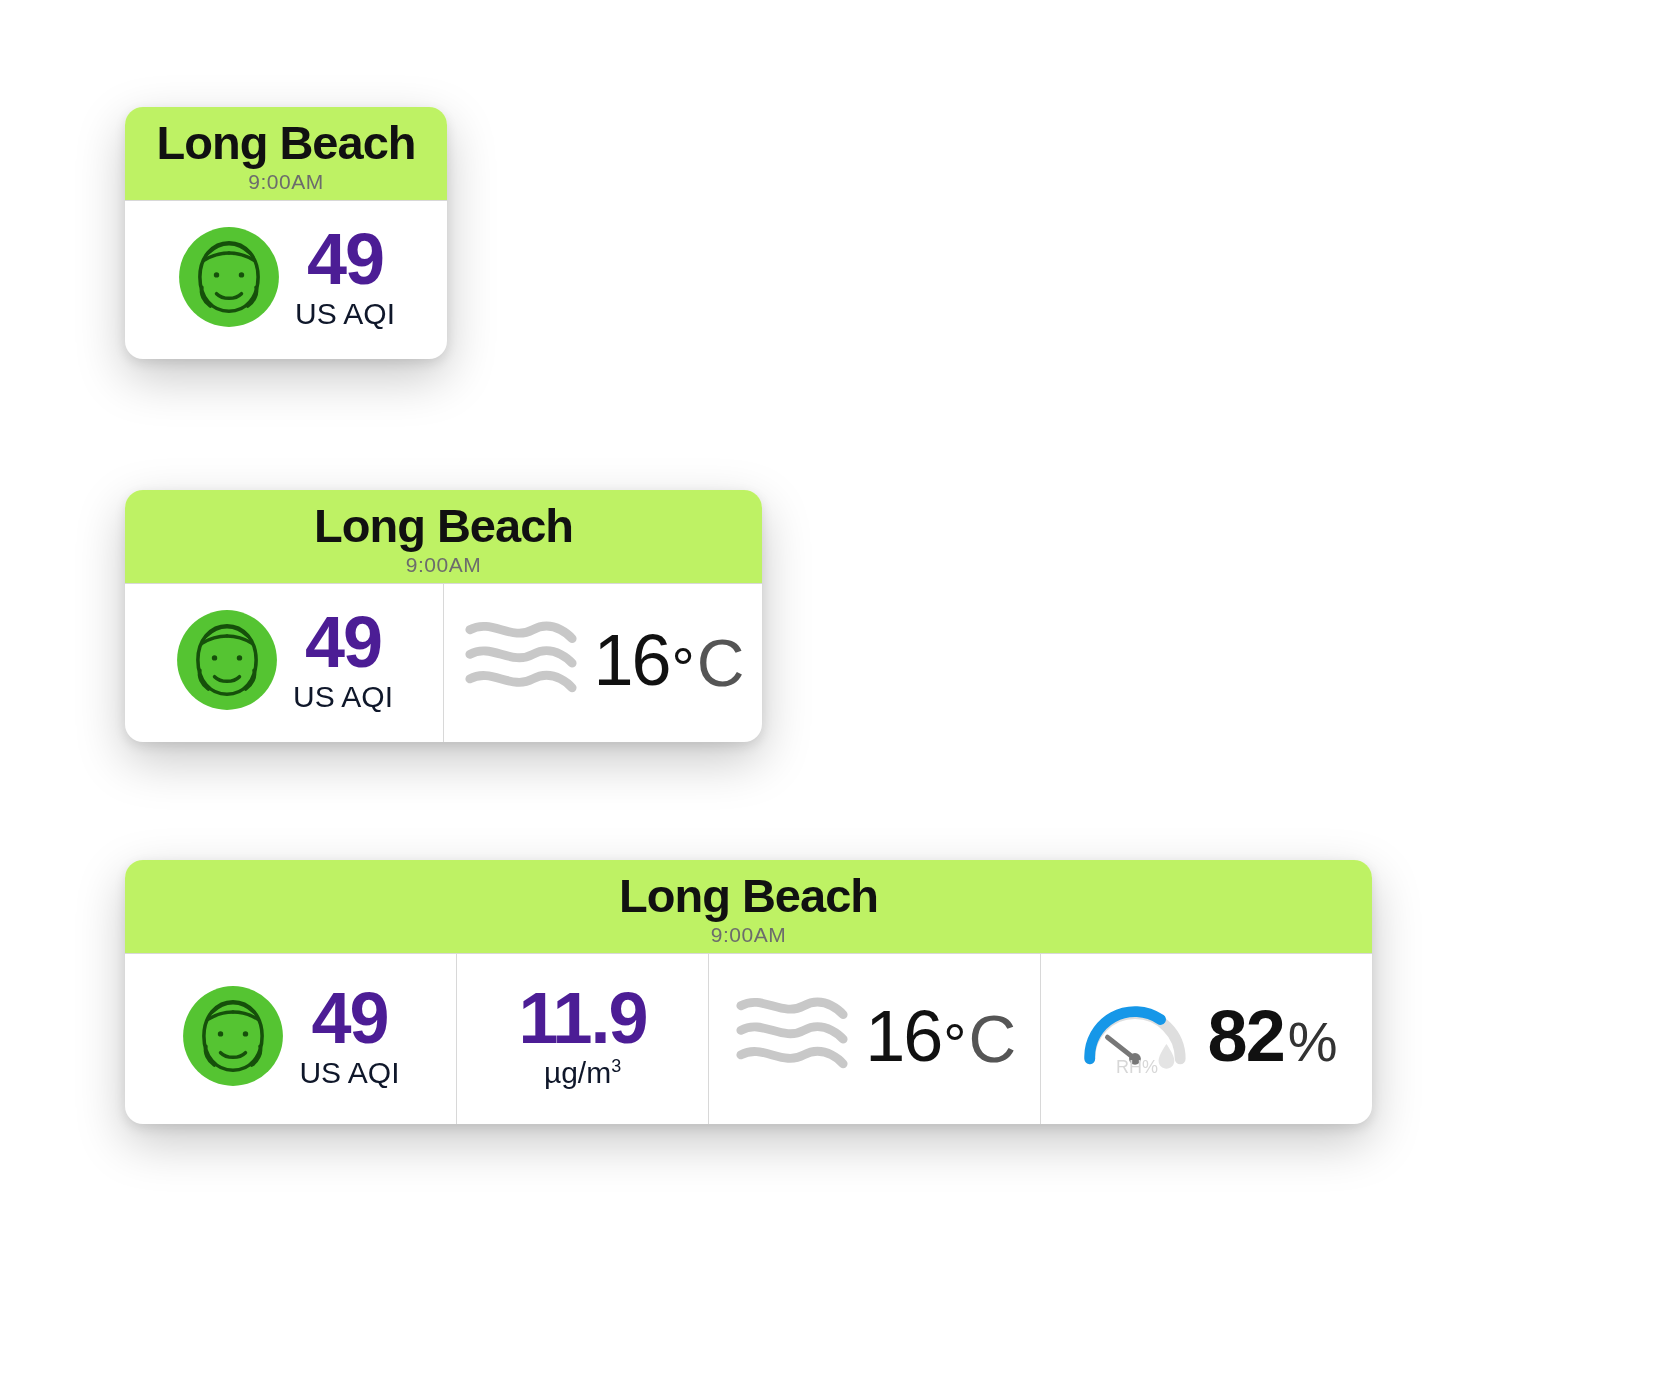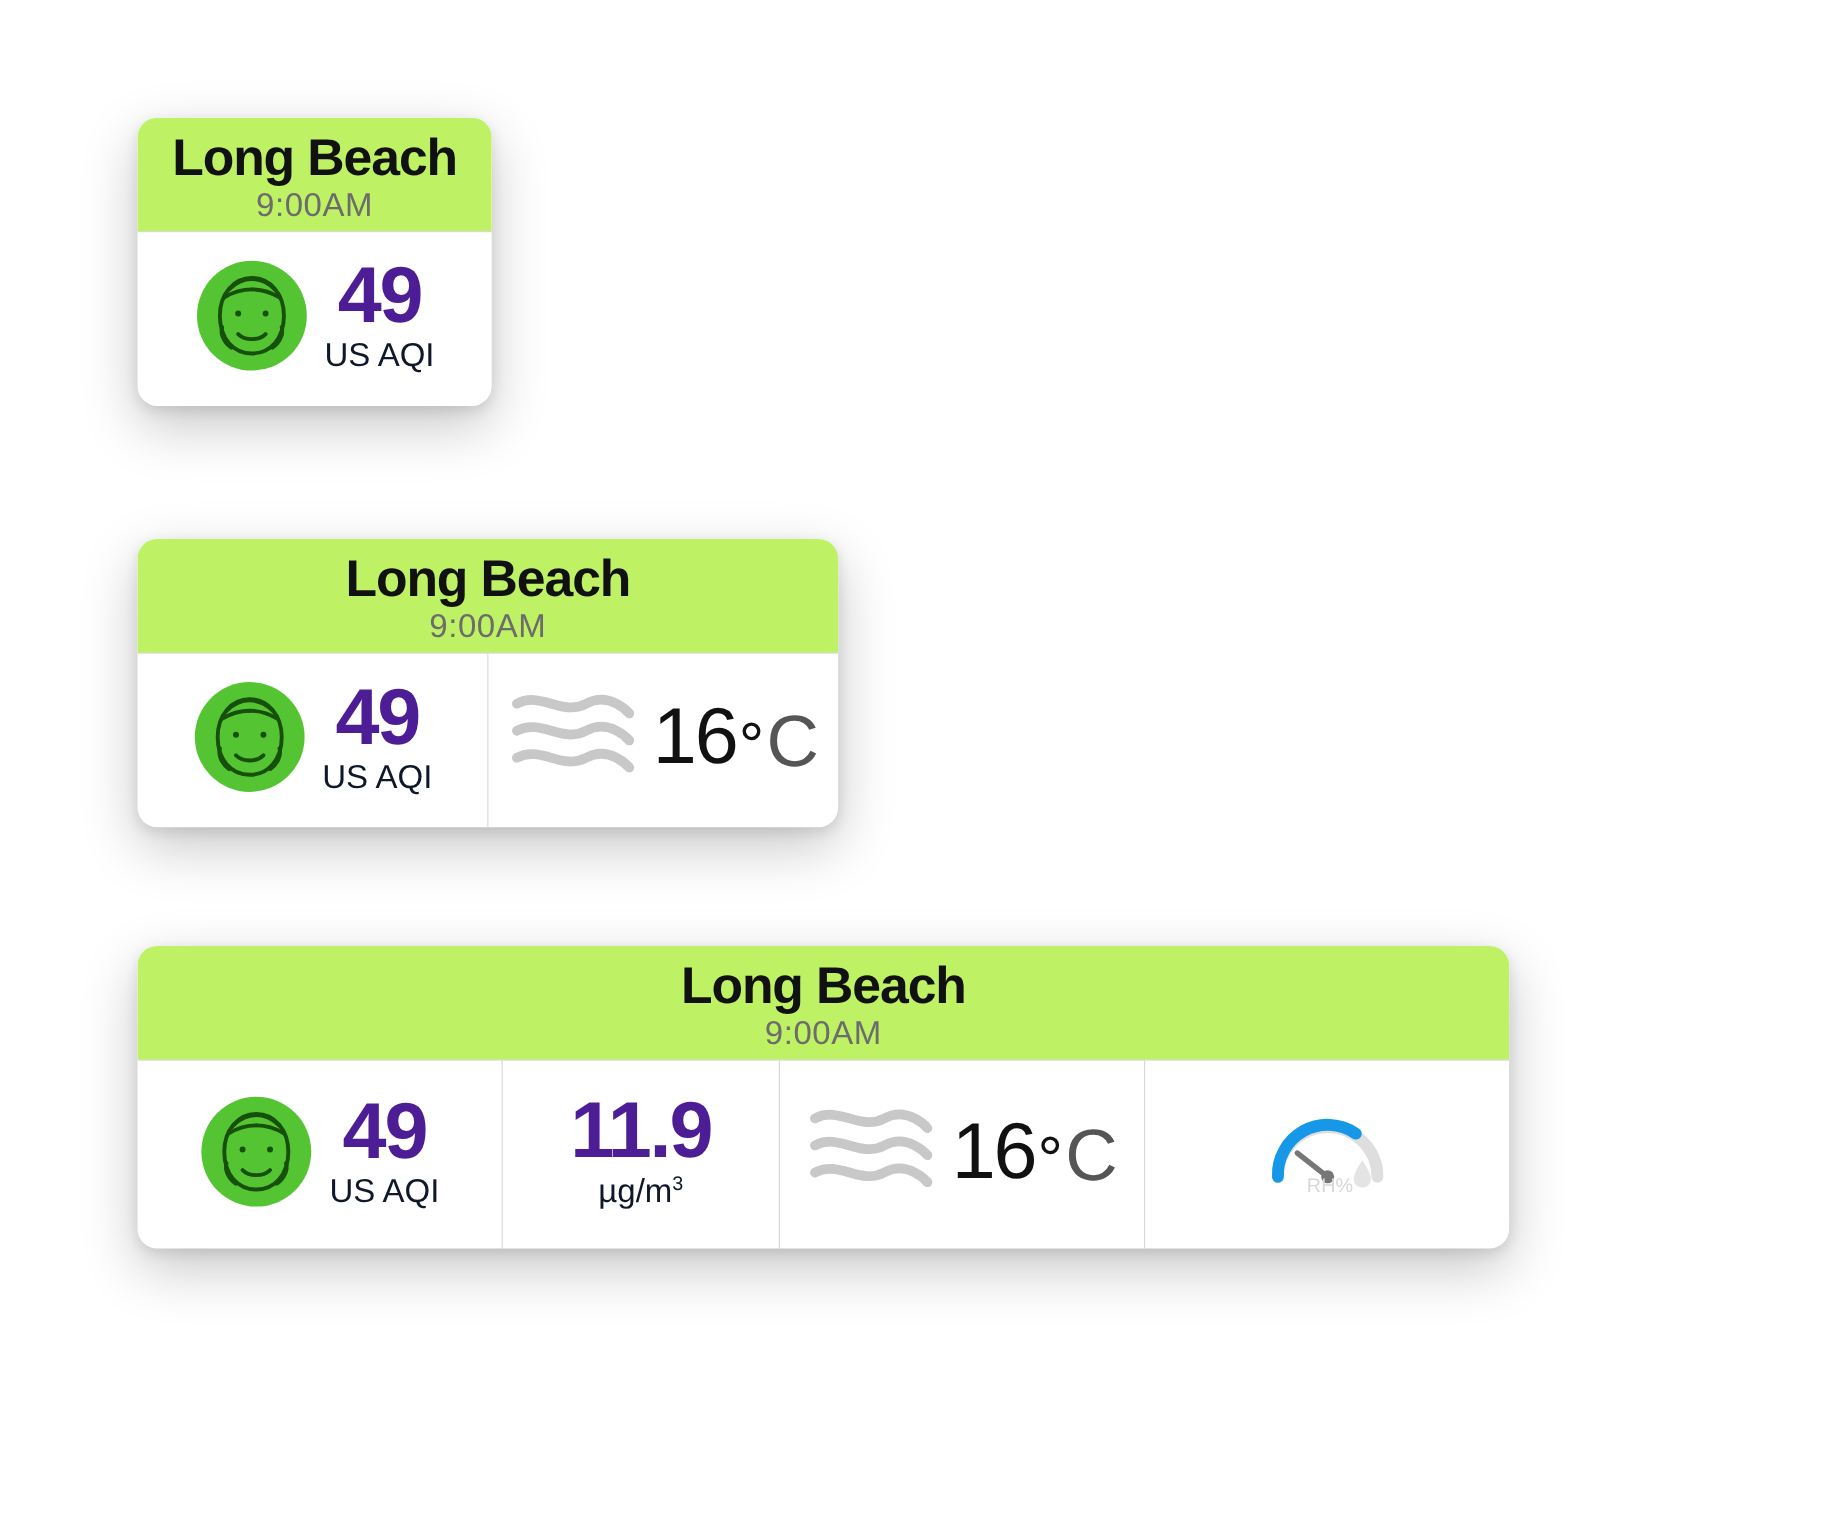--- a/index.html
+++ b/index.html
@@ -27,21 +27,21 @@
     padding: 8px 0 6px 0;
     border-bottom: 1px solid #d8d8d8;
   }
   .loc {
     font-size: 47px;
     font-weight: 700;
     letter-spacing: -1px;
     color: #111;
   }
   .time {
-    font-size: 30px;
+    font-size: 21px;
     font-weight: 400;
     color: #6c6c6c;
     letter-spacing: 0.5px;
   }
 
   .widget-body { display: flex; }
   .cell {
     flex: 1;
     display: flex;
     align-items: center;
@@ -237,16 +237,20 @@
       <div class="gauge-icon">
         <svg viewBox="0 0 120 92">
           <path d="M14 70 A46 46 0 0 1 106 70" fill="none" stroke="#dedede" stroke-width="11" stroke-linecap="round"></path>
           <path d="M14 70 A46 46 0 0 1 86 30" fill="none" stroke="#1697e8" stroke-width="11" stroke-linecap="round"></path>
           <circle cx="60" cy="70" r="6" fill="#777"></circle>
           <line x1="60" y1="70" x2="32" y2="48" stroke="#777" stroke-width="5" stroke-linecap="round"></line>
           <path d="M92 55 C92 55 84 66 84 72 C84 77 88 80 92 80 C96 80 100 77 100 72 C100 66 92 55 92 55 Z" fill="#e4e4e4"></path>
         </svg>
         <div class="gauge-label">RH%</div>
       </div>
+      <div class="hum-row">
+        <span class="hum-value">82</span>
+        <span class="hum-unit">%</span>
+      </div>
     </div>
 
   </div>
 </div>
 
 </body></html>

